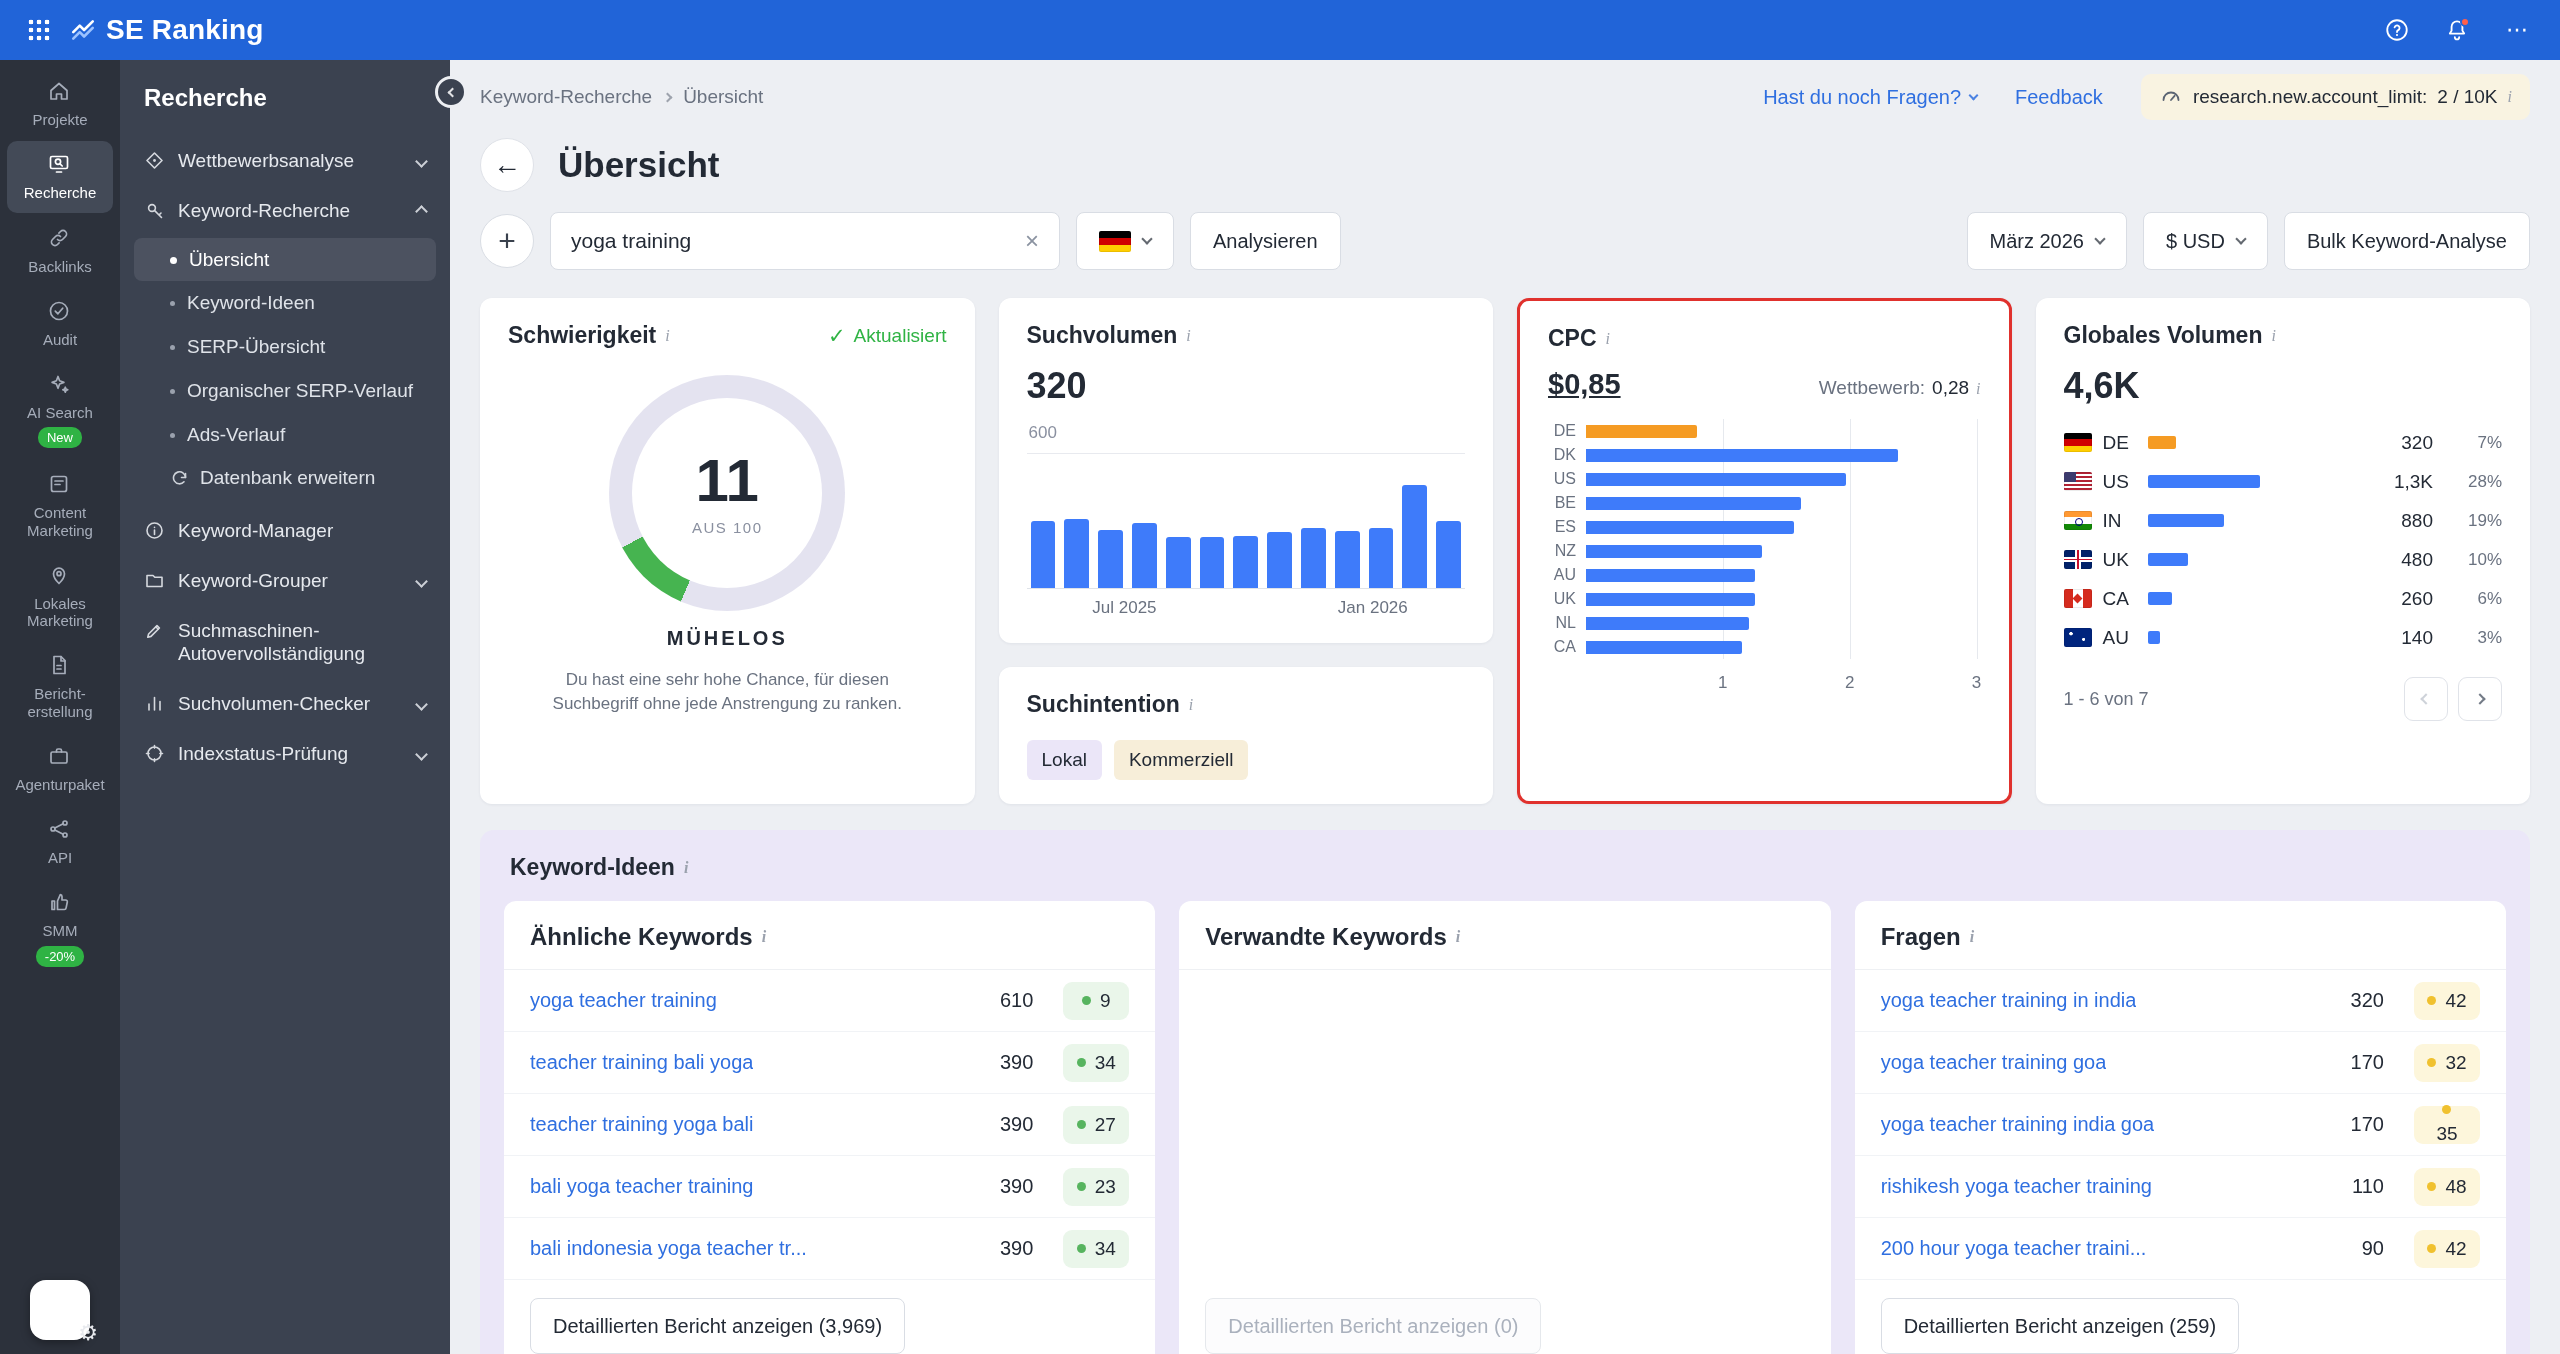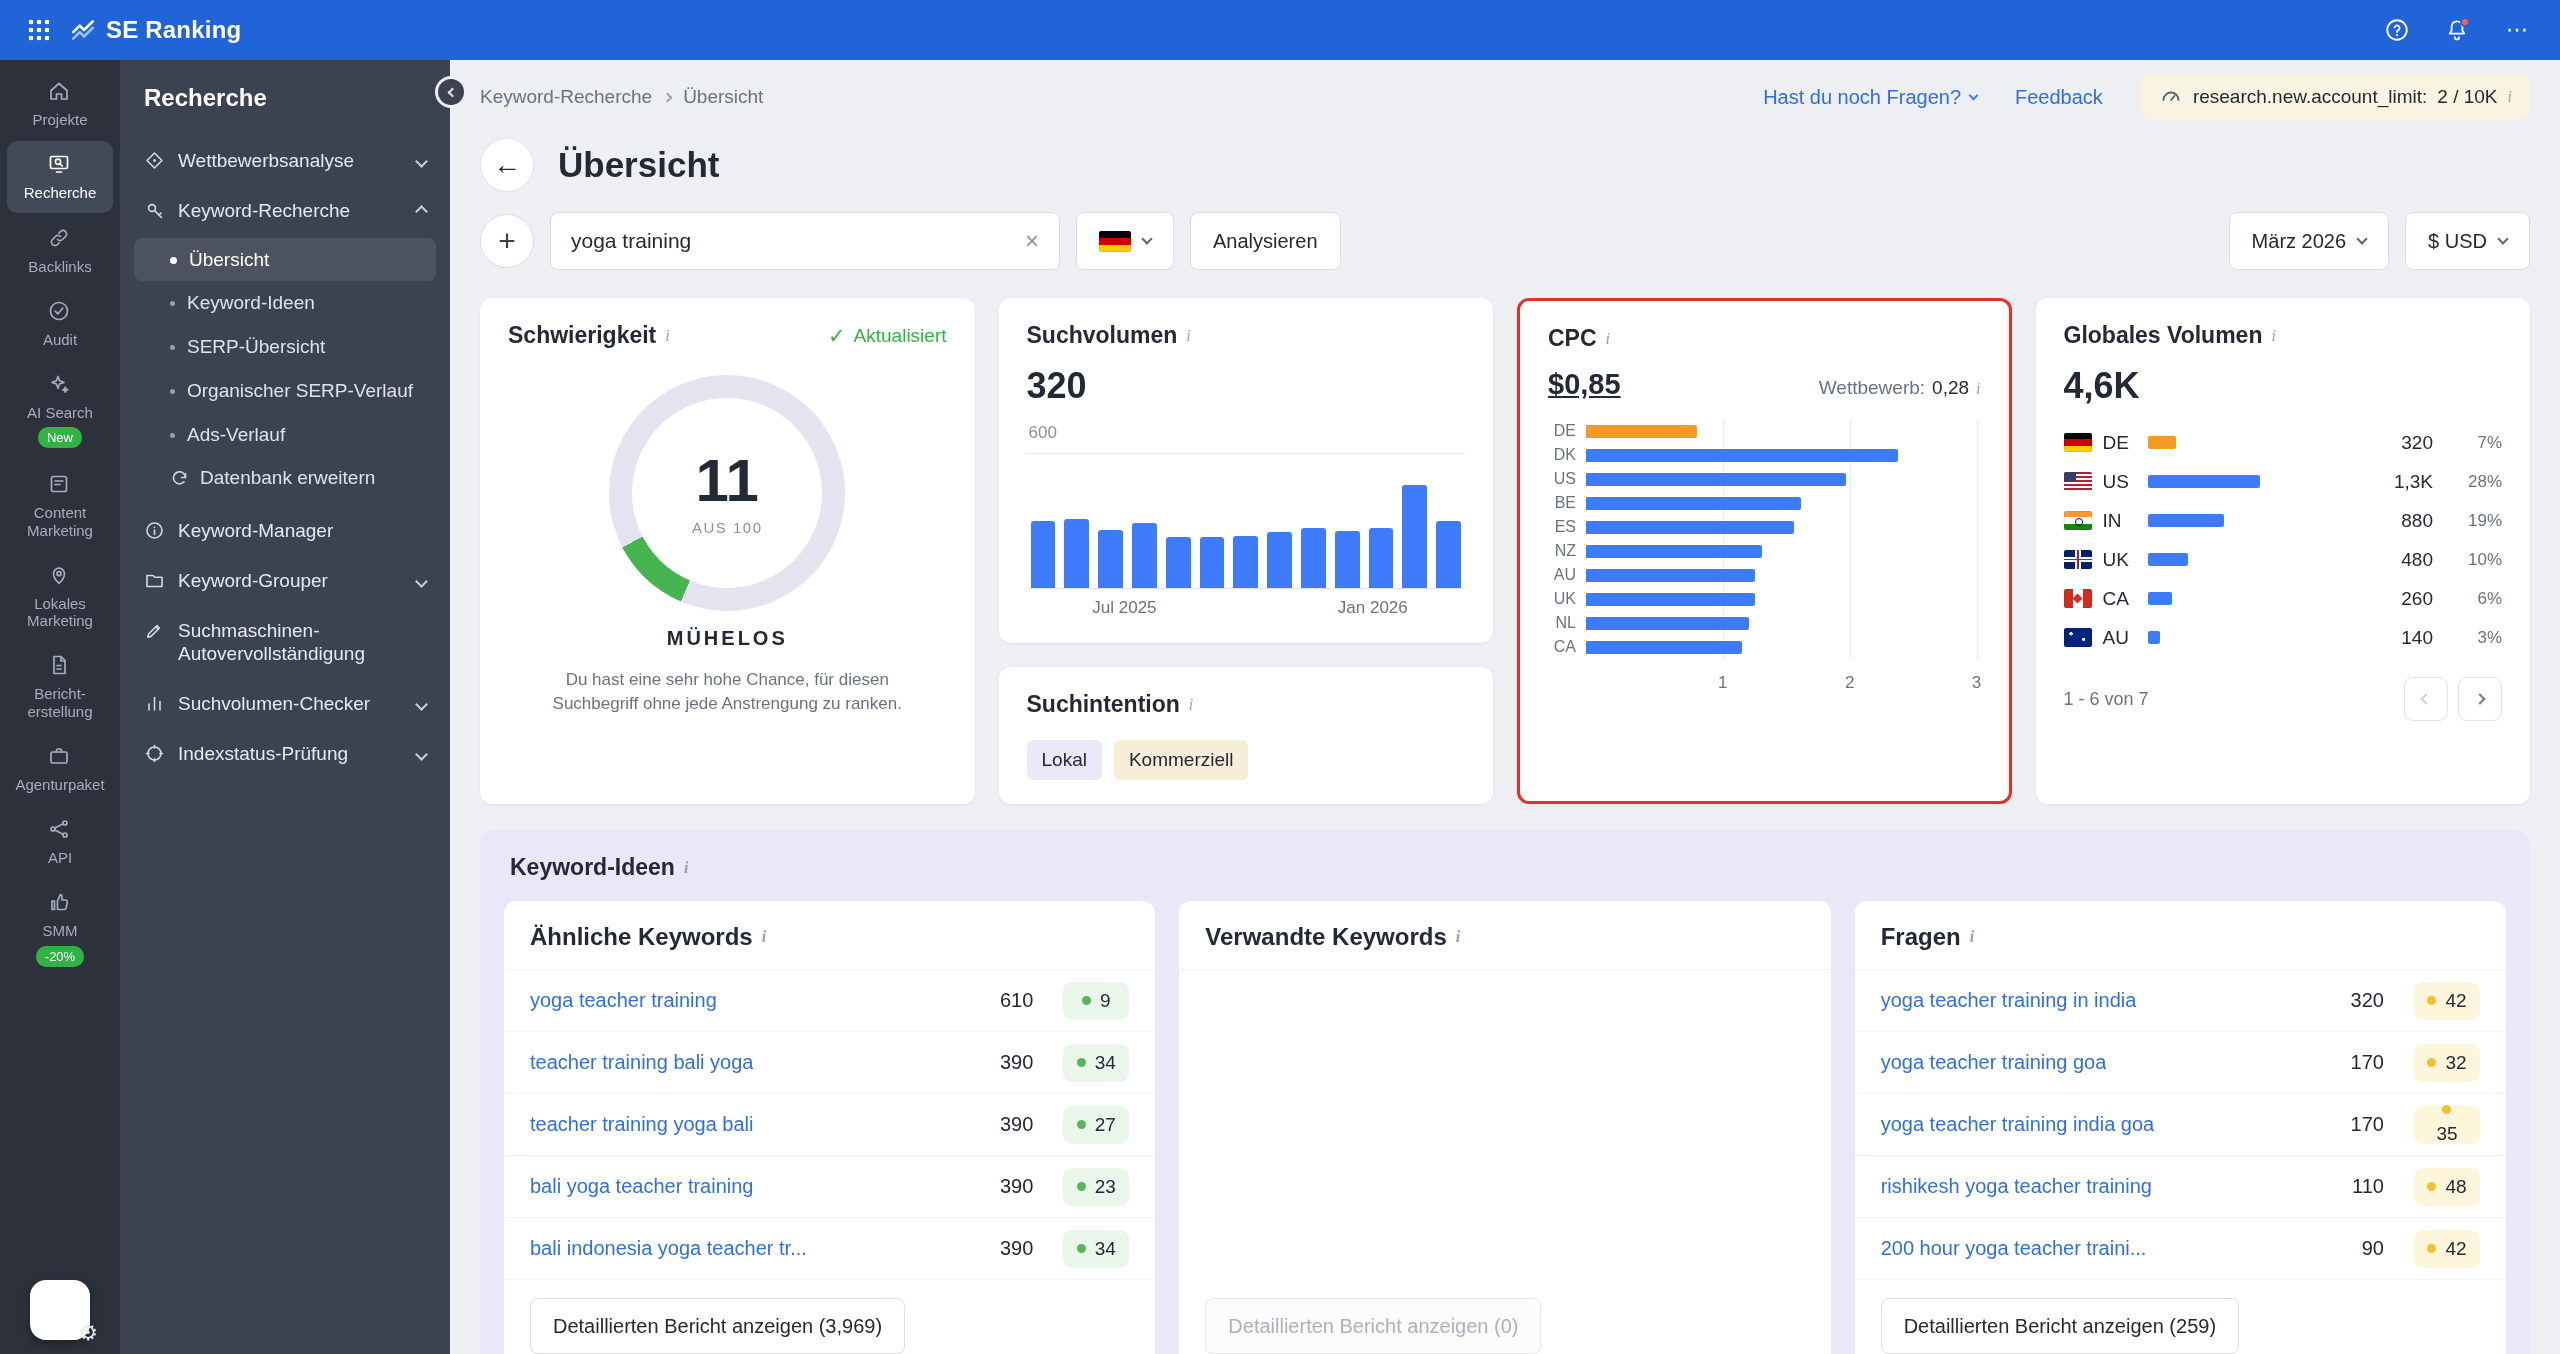--- a/index.html
+++ b/index.html
@@ -8,21 +8,21 @@
     width:2560px; height:1354px; overflow:hidden;
     font-family:"Liberation Sans", sans-serif;
     background:#edeff3; color:#232a35;
   }
   
   .topbar { height:60px; background:#2164d8; display:flex; align-items:center; padding:0 28px; gap:20px; color:#fff; }
   .apps-grid { width:22px; height:22px;
     background-image: radial-gradient(circle, #fff 2.2px, transparent 2.6px);
     background-size:8px 8px; background-position:center; cursor:pointer; }
   .brand-wrap { display:flex; align-items:center; gap:10px; cursor:pointer; }
-  .brand { font-size:24px; font-weight:bold; letter-spacing:.2px; }
+  .brand { font-size:28px; font-weight:bold; letter-spacing:.2px; }
   .topbar-right { margin-left:auto; display:flex; align-items:center; gap:30px; }
   .tb-icon { position:relative; width:30px; height:30px; display:flex; align-items:center; justify-content:center; cursor:pointer; color:#fff; font-size:22px; }
   .tb-icon svg { width:26px; height:26px; }
   .bell-dot { position:absolute; top:2px; right:2px; width:10px; height:10px; border-radius:50%; background:#ff5f4a; border:2px solid #2164d8; }
   
   .shell { display:flex; height:1294px; position:relative; }
   
   .rail { width:120px; background:#2c313b; display:flex; flex-direction:column; padding:8px 7px; gap:2px; position:relative; flex:none; }
   .rail-item { display:flex; flex-direction:column; align-items:center; gap:6px; padding:11px 2px; border-radius:10px;
     color:#a6adba; font-size:15px; line-height:1.15; text-align:center; cursor:pointer; }
@@ -435,20 +435,21 @@
       <button class="btn">Analysieren</button>
       <div class="toolbar-spacer"></div>
       <button class="btn">
         <span>März 2026</span>
         <span class="chev"></span>
       </button>
       <button class="btn">
         <span>$ USD</span>
         <span class="chev"></span>
       </button>
+      <button class="btn">Bulk Keyword-Analyse</button>
     </div>
 
     <div class="cards-row">
 
       <section class="card">
         <div class="card-title-row">
           <span class="card-title">Schwierigkeit</span>
           <span class="i-mark">i</span>
           <span class="updated">
             <span class="check">✓</span>

